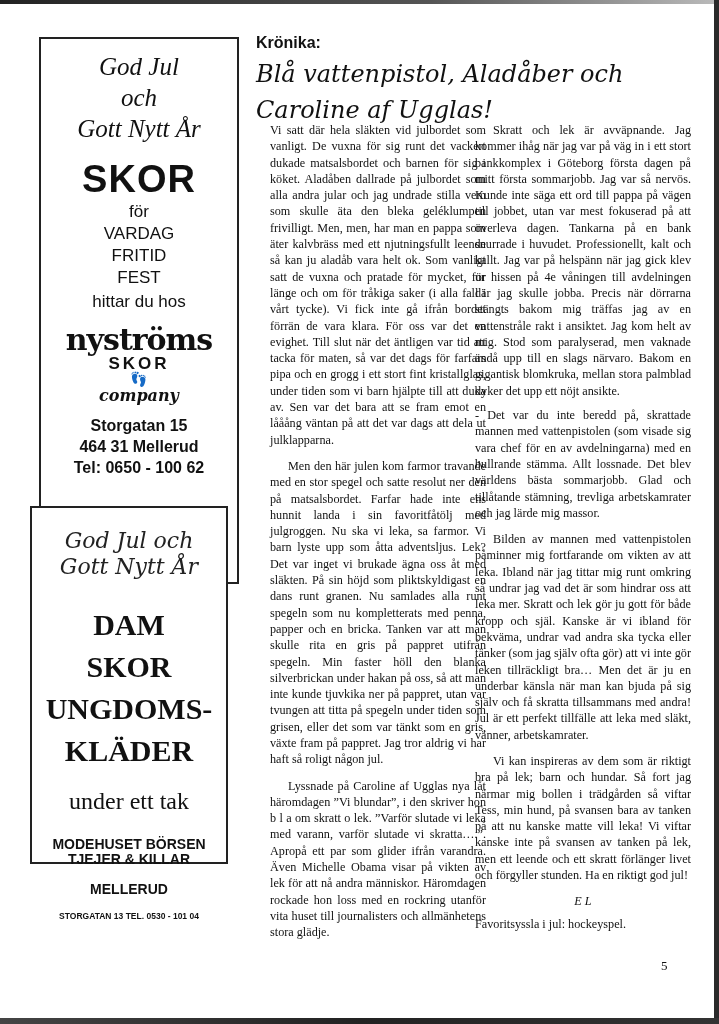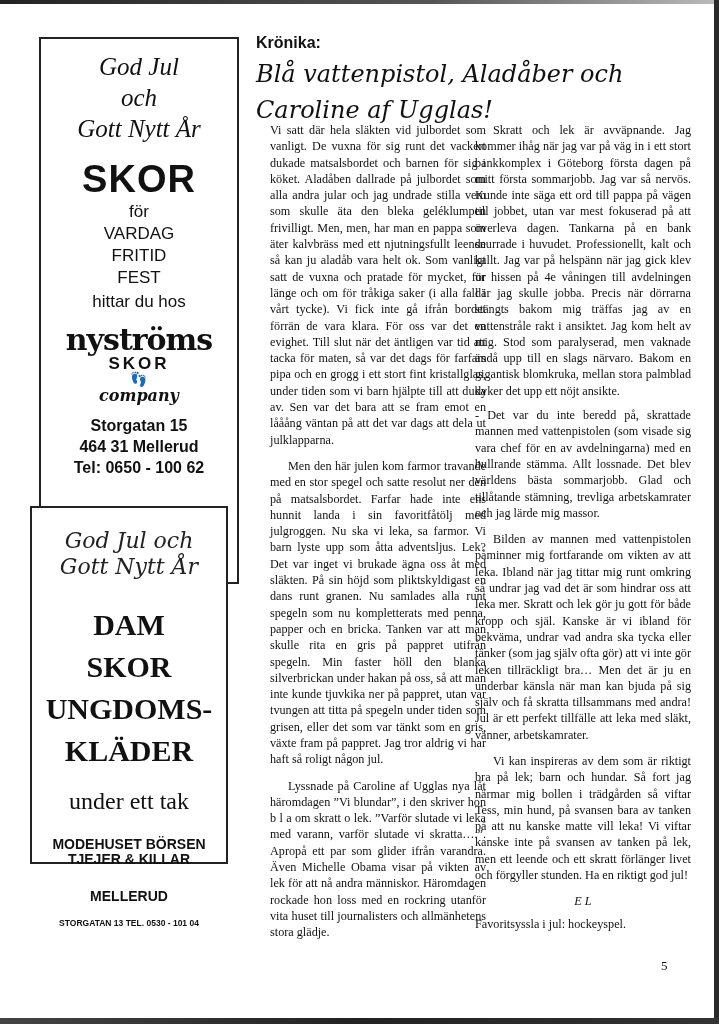--- a/index.html
+++ b/index.html
@@ -18,21 +18,21 @@
   .logo .brand{font-family:"DejaVu Serif",serif;font-weight:bold;font-size:30px;letter-spacing:-1px;line-height:30px;}
   .logo .sub{font-family:"Liberation Sans",sans-serif;font-weight:bold;font-size:17px;letter-spacing:3px;line-height:18px;}
   .logo .feet{font-size:14px;line-height:14px;}
   .logo .company{font-family:"DejaVu Serif",serif;font-style:italic;font-weight:bold;font-size:16px;line-height:18px;}
   .ad1 .addr{font-family:"Liberation Sans",sans-serif;font-weight:bold;font-size:16px;line-height:21px;margin-top:10px;}
   .ad2 .greet{font-family:"DejaVu Serif",serif;font-style:italic;font-size:22px;line-height:26px;margin-top:20px;color:#222;}
   .ad2 .big{font-family:"Liberation Serif",serif;font-weight:bold;font-size:30px;line-height:42px;}
   .ad2 .big.first{margin-top:24px;}
   .ad2 .tak{font-family:"Liberation Serif",serif;font-size:24px;margin-top:16px;}
   .ad2 .shop{font-family:"Liberation Sans",sans-serif;font-weight:bold;font-size:14px;line-height:15px;margin-top:22px;}
-  .ad2 .town{font-family:"Liberation Sans",sans-serif;font-weight:bold;font-size:14px;margin-top:21px;}
+  .ad2 .town{font-family:"Liberation Sans",sans-serif;font-weight:bold;font-size:14px;margin-top:14px;}
   .ad2 .addr{font-family:"Liberation Sans",sans-serif;font-weight:bold;font-size:8.5px;margin-top:14px;}
   .kicker{position:absolute;left:256px;top:34px;font-family:"Liberation Sans",sans-serif;font-weight:bold;font-size:16px;}
   .headline{position:absolute;left:256px;top:56px;width:430px;font-family:"DejaVu Serif",serif;font-style:italic;font-size:24px;line-height:36px;}
   .col{position:absolute;top:122px;width:216px;font-size:12.2px;line-height:16.3px;text-align:justify;}
   .col1{left:270px;}
   .col2{left:475px;}
   .col p{margin:0 0 10px 0;}
   .col p.ind{text-indent:18px;}
   .col p.dash{margin-bottom:8px;}
   .sig{text-align:center;font-style:italic;margin:8px 0 6px 0 !important;}

